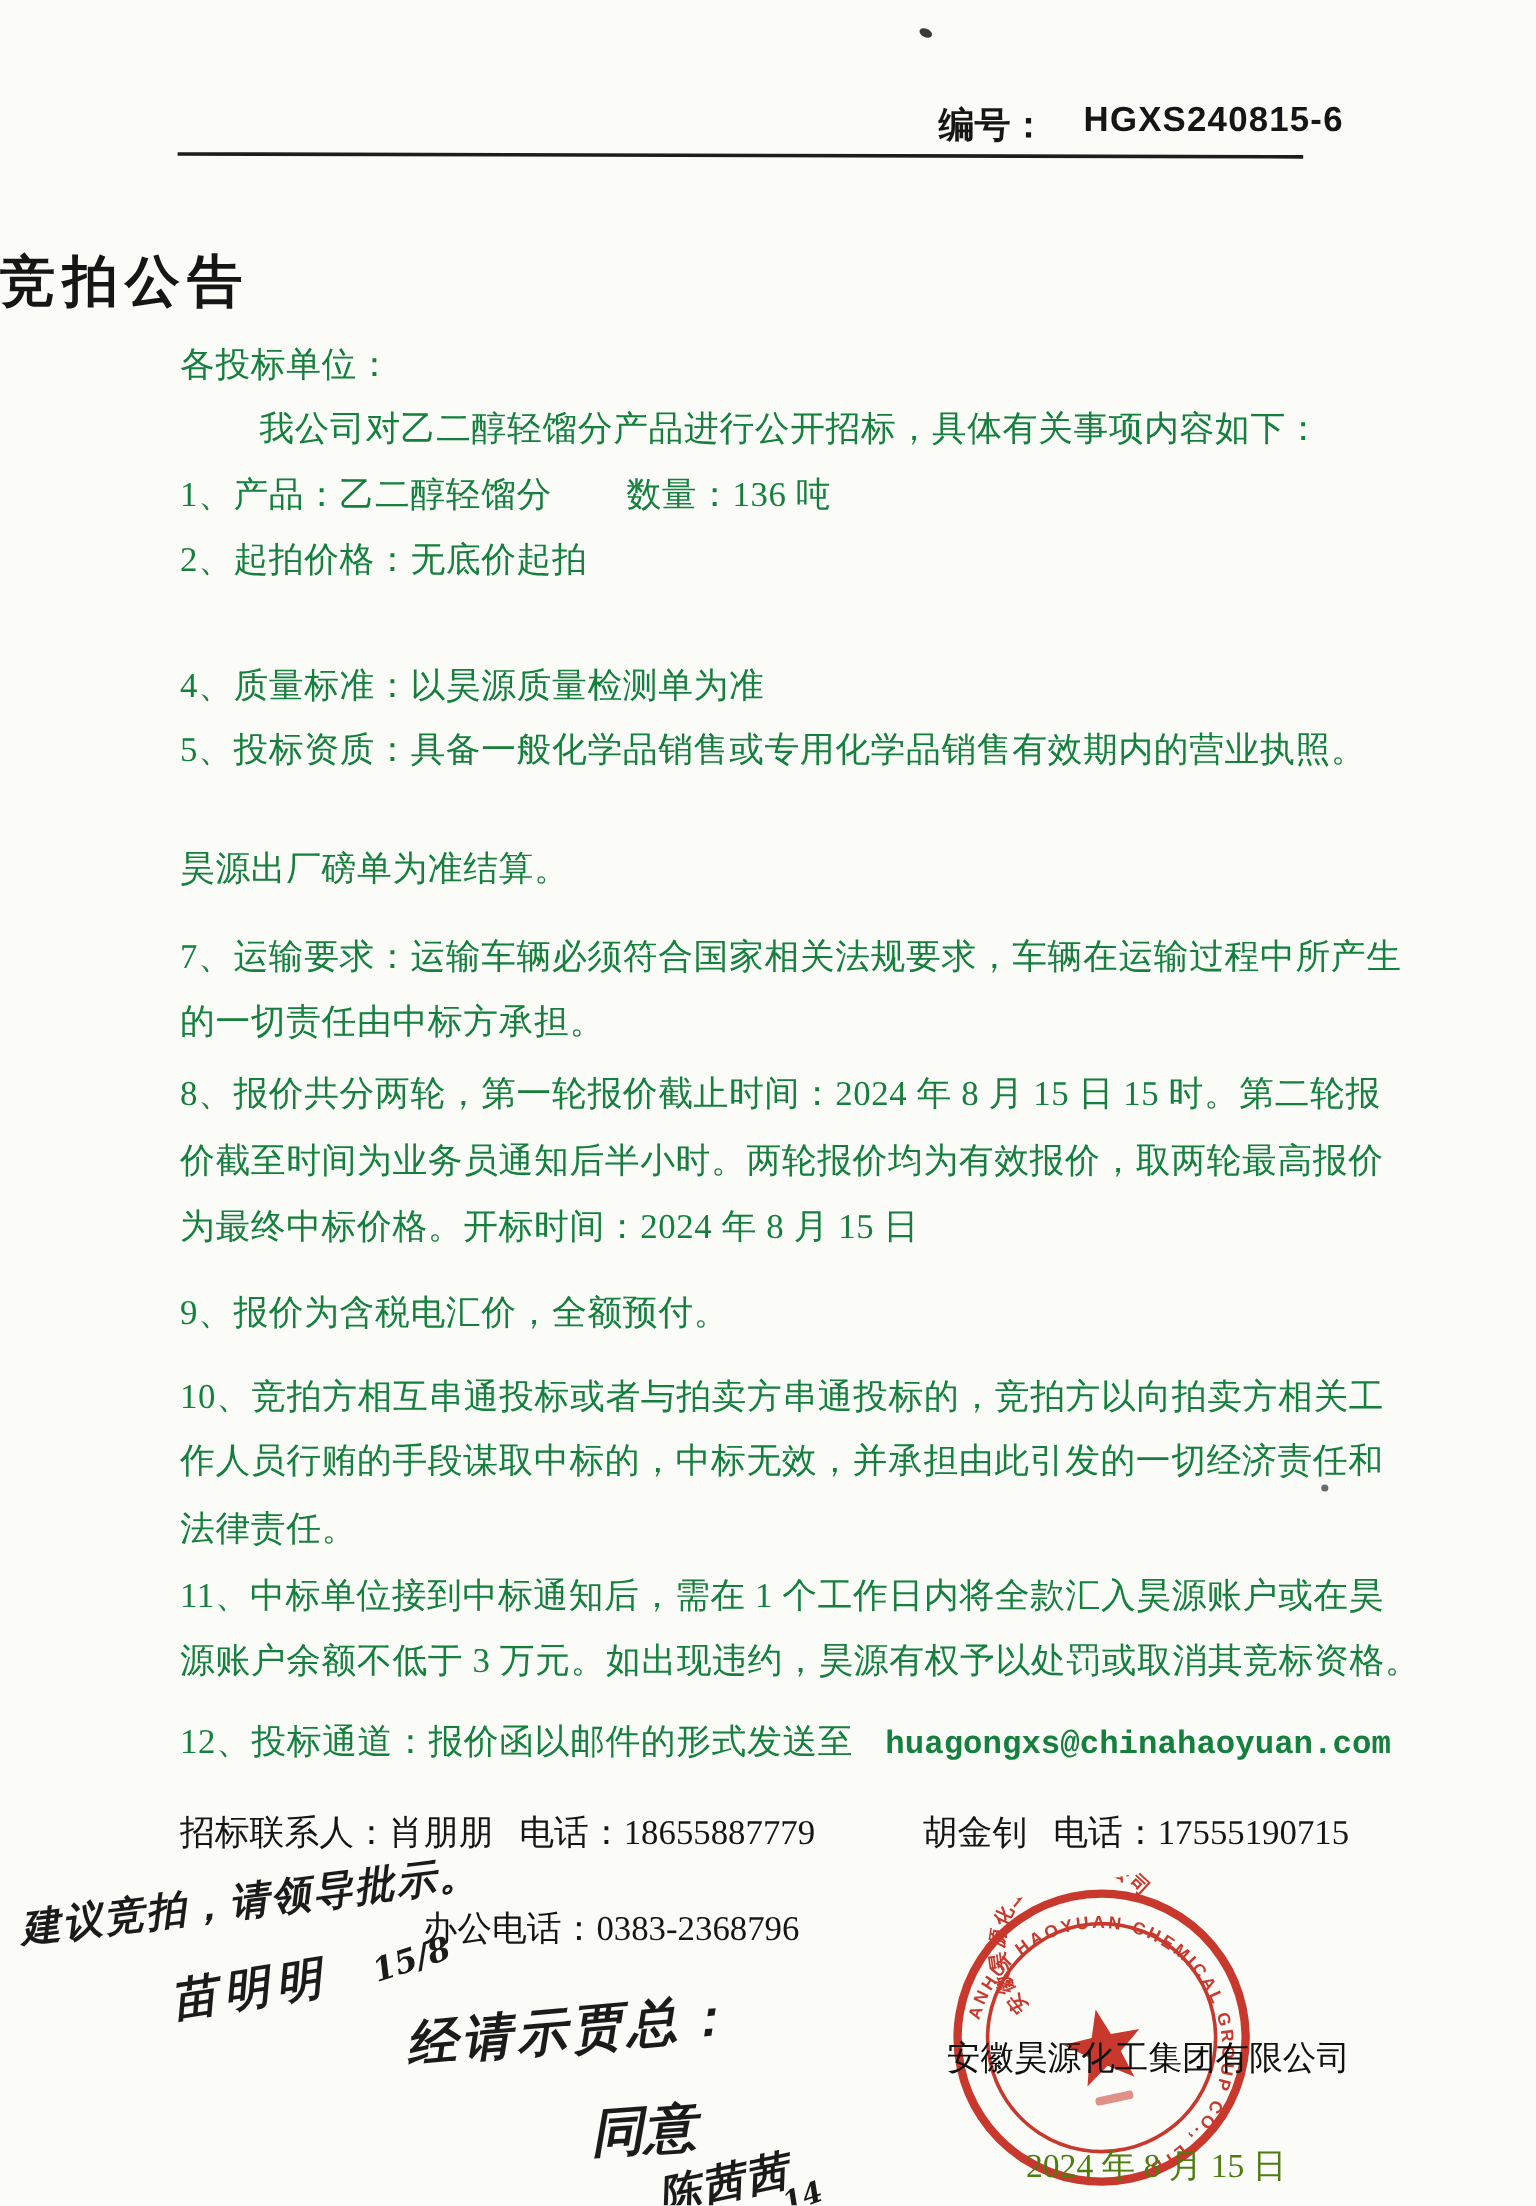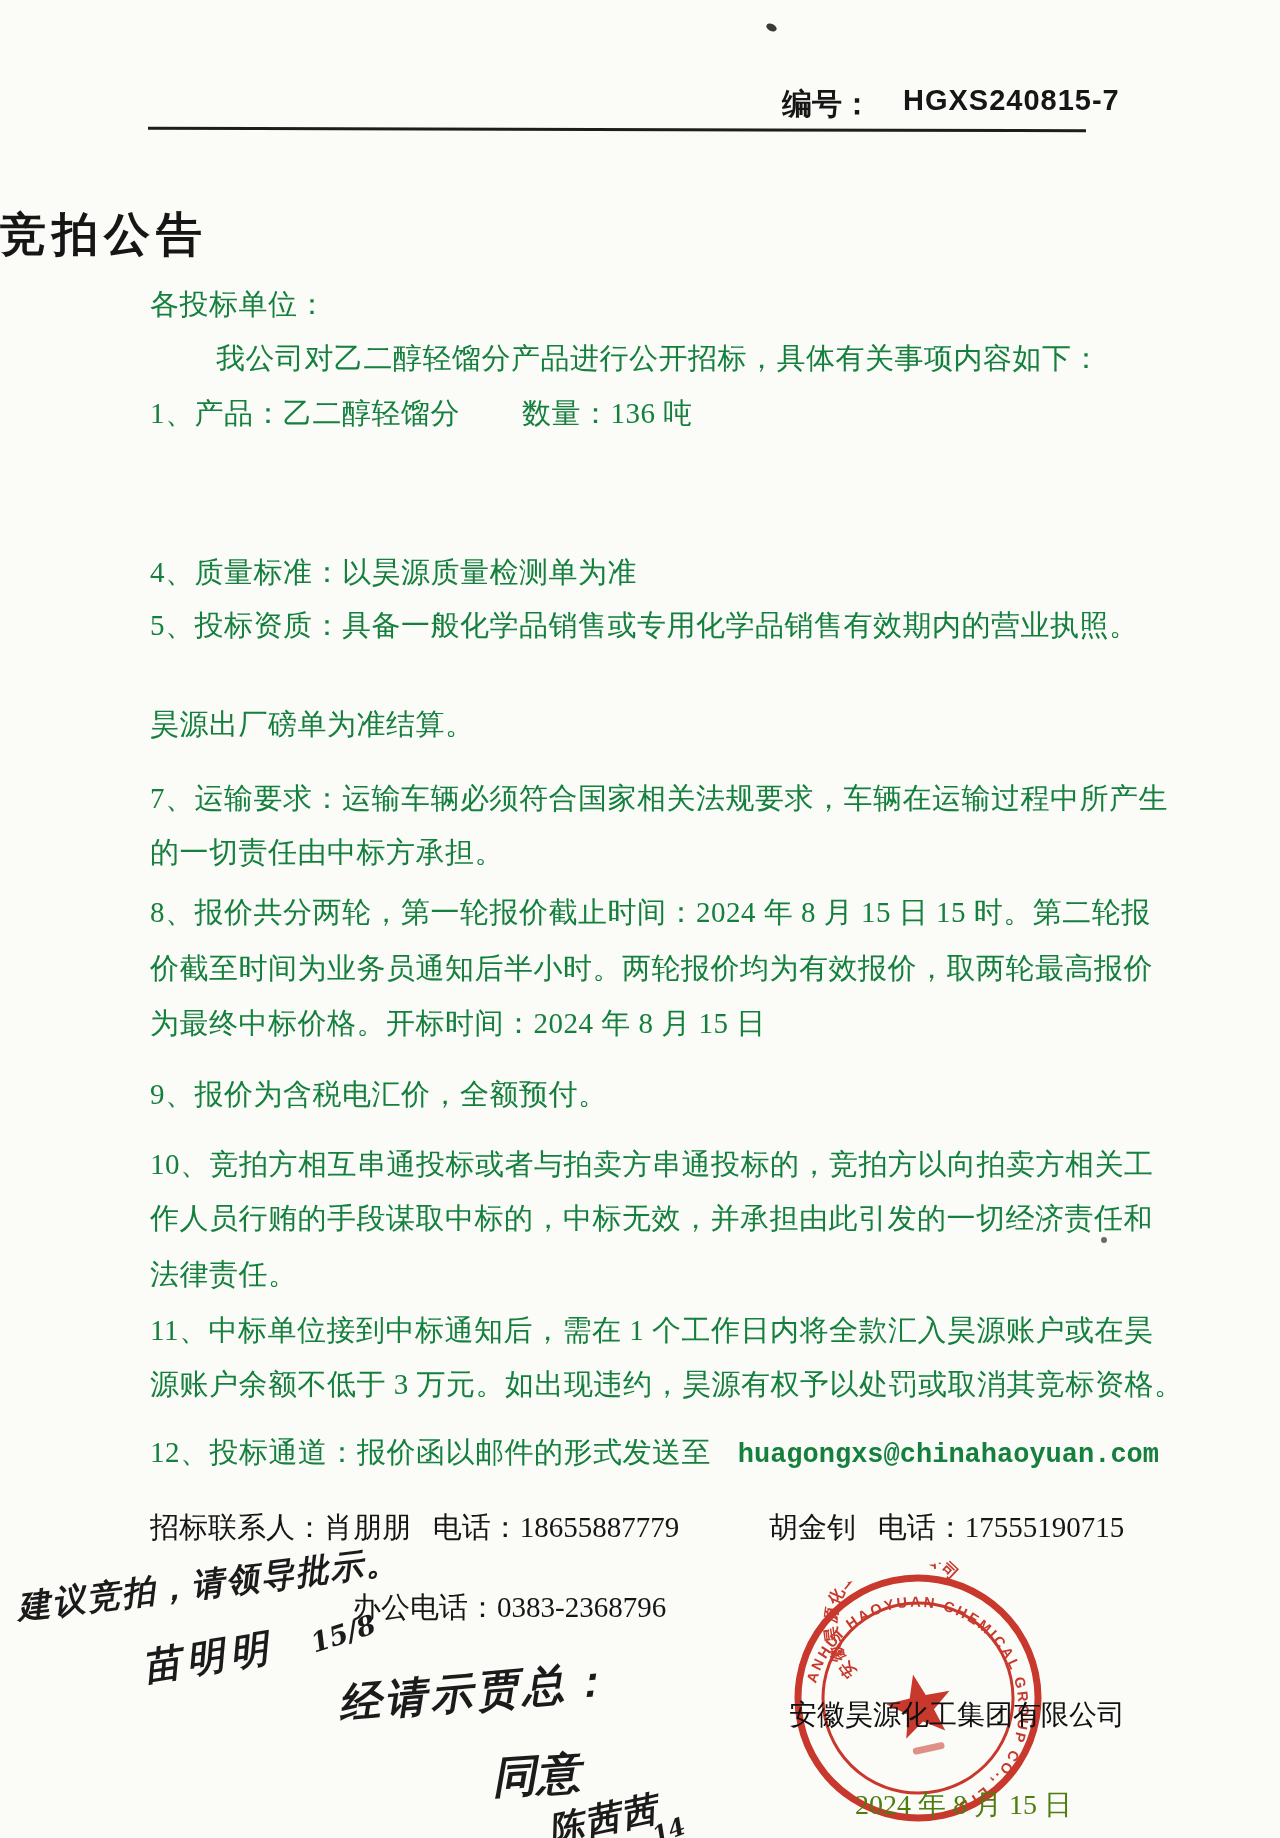--- a/index.html
+++ b/index.html
@@ -41,28 +41,29 @@
   .speck{position:absolute; background:#3a3a3a; border-radius:50%;}
   .speck1{left:766px; top:24px; width:11px; height:7px; transform:rotate(25deg);}
   .speck2{left:1101px; top:1237px; width:6px; height:6px; opacity:.75;}
 </style>
 </head>
 <body>
 
 <div class="page">
 
   <div class="docnum">编号：</div>
-  <div class="docnum-val">HGXS240815-7</div>
+  <div class="docnum-val">HGXS240815-6</div>
   <div class="rule"></div>
 
   <div class="title">竞拍公告</div>
 
   <div class="bline" style="top:286px">各投标单位：</div>
   <div class="bline indent" style="top:340px">我公司对乙二醇轻馏分产品进行公开招标，具体有关事项内容如下：</div>
   <div class="bline" style="top:395px">1、产品：乙二醇轻馏分        数量：136 吨</div>
+  <div class="bline" style="top:449px">2、起拍价格：无底价起拍</div>
   <div class="bline" style="top:554px">4、质量标准：以昊源质量检测单为准</div>
   <div class="bline" style="top:607px">5、投标资质：具备一般化学品销售或专用化学品销售有效期内的营业执照。</div>
   <div class="bline" style="top:706px">昊源出厂磅单为准结算。</div>
   <div class="bline" style="top:780px">7、运输要求：运输车辆必须符合国家相关法规要求，车辆在运输过程中所产生</div>
   <div class="bline" style="top:834px">的一切责任由中标方承担。</div>
   <div class="bline" style="top:894px">8、报价共分两轮，第一轮报价截止时间：2024 年 8 月 15 日 15 时。第二轮报</div>
   <div class="bline" style="top:950px">价截至时间为业务员通知后半小时。两轮报价均为有效报价，取两轮最高报价</div>
   <div class="bline" style="top:1005px">为最终中标价格。开标时间：2024 年 8 月 15 日</div>
   <div class="bline" style="top:1076px">9、报价为含税电汇价，全额预付。</div>
   <div class="bline" style="top:1146px">10、竞拍方相互串通投标或者与拍卖方串通投标的，竞拍方以向拍卖方相关工</div>

